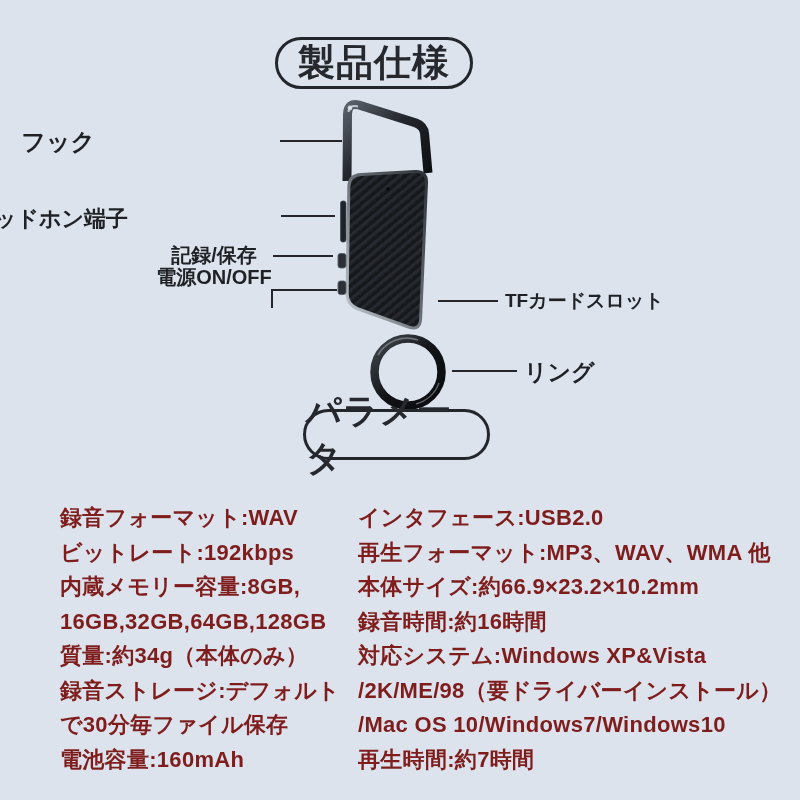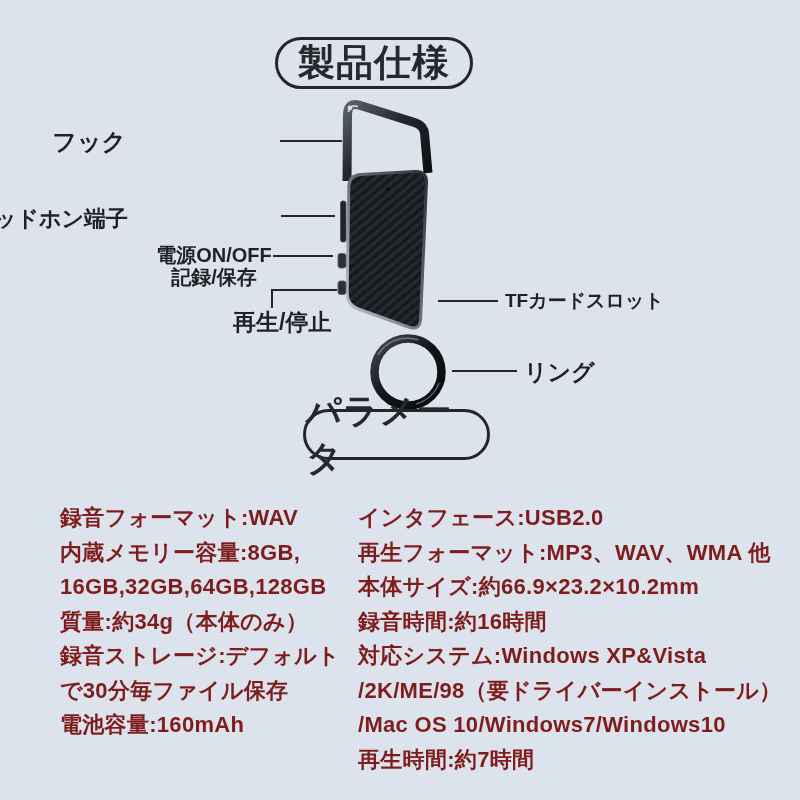--- a/index.html
+++ b/index.html
@@ -35,21 +35,21 @@
     color: #1f2125;
     white-space: nowrap;
   }
   .leader {
     position: absolute;
     background: #24262b;
   }
   .h-line { height: 2px; }
   .v-line { width: 2px; }
 
-  .label-hook  { right: 526px; top: 113px; font-size: 24px; }
+  .label-hook  { right: 557px; top: 113px; font-size: 24px; }
   .label-usb   { right: 524px; top: 191px; font-size: 22px; }
   .label-power { left: 153px; top: 231px; width: 122px; text-align: center; font-size: 20px; line-height: 22px; }
   .label-play  { left: 233px; top: 294px; font-size: 23px; }
   .label-tf    { left: 505px; top: 275px; font-size: 19px; }
   .label-ring  { left: 524px; top: 344px; font-size: 23px; }
 
   .specs-col {
     position: absolute;
     top: 488px;
     font-size: 22px;
@@ -122,41 +122,41 @@
     </svg>
   </div>
 
   <div class="callout-label label-hook">フック</div>
   <div class="leader h-line" style="left:280px; top:127px; width:62px;"></div>
 
   <div class="callout-label label-usb">USB/ヘッドホン端子</div>
   <div class="leader h-line" style="left:281px; top:202px; width:54px;"></div>
 
   <div class="callout-label label-power">
+    <div>記録/保存</div>
     <div>電源ON/OFF</div>
-    <div>記録/保存</div>
   </div>
   <div class="leader h-line" style="left:273px; top:242px; width:60px;"></div>
 
-  <div class="callout-label label-play">再生/停止</div>
   <div class="leader h-line" style="left:271px; top:276px; width:66px;"></div>
   <div class="leader v-line" style="left:271px; top:276px; height:19px;"></div>
 
   <div class="leader h-line" style="left:438px; top:287px; width:60px;"></div>
   <div class="callout-label label-tf">TFカードスロット</div>
 
   <div class="leader h-line" style="left:452px; top:357px; width:65px;"></div>
   <div class="callout-label label-ring">リング</div>
 
   <div class="pill pill-params">
     <span>パラメータ</span>
   </div>
 
   <div class="specs-col specs-left">
     <div>録音フォーマット:WAV</div>
+    <div>ビットレート:192kbps</div>
     <div>内蔵メモリー容量:8GB,</div>
     <div>16GB,32GB,64GB,128GB</div>
     <div>質量:約34g（本体のみ）</div>
     <div>録音ストレージ:デフォルト</div>
     <div>で30分毎ファイル保存</div>
     <div>電池容量:160mAh</div>
   </div>
 
   <div class="specs-col specs-right">
     <div>インタフェース:USB2.0</div>

